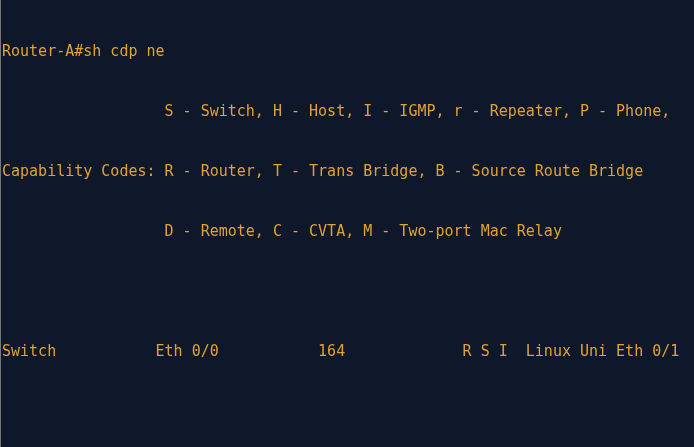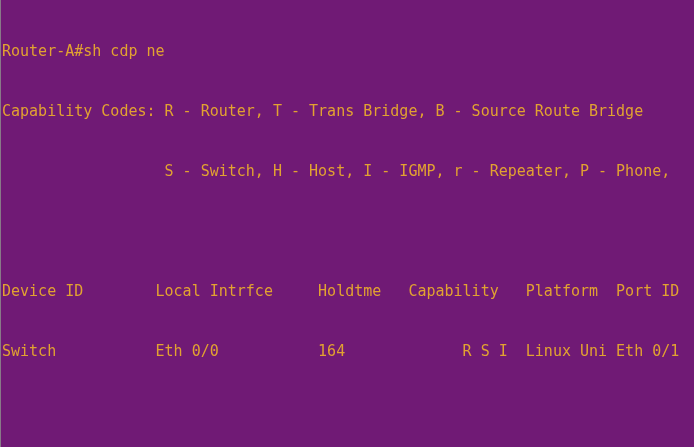--- a/index.html
+++ b/index.html
@@ -7,21 +7,21 @@
     padding: 0;
     width: 694px;
     height: 447px;
     overflow: hidden;
     background: #3a3a3a;
   }
   .screen {
     position: relative;
     width: 694px;
     height: 447px;
-    background: #701a75;
+    background: #0f172a;
     overflow: hidden;
   }
   .edge-line {
     position: absolute;
     left: 0;
     top: 0;
     width: 1px;
     height: 447px;
     background: #8c8c8c;
     opacity: 0.85;
@@ -41,24 +41,24 @@
     height: 20px;
   }
 </style>
 </head>
 <body>
 
 <div class="screen">
   <div class="edge-line"></div>
   <div class="term">
     <div class="line">Router-A#sh cdp ne</div>
+    <div class="line">                  S - Switch, H - Host, I - IGMP, r - Repeater, P - Phone,</div>
     <div class="line">Capability Codes: R - Router, T - Trans Bridge, B - Source Route Bridge</div>
-    <div class="line">                  S - Switch, H - Host, I - IGMP, r - Repeater, P - Phone,</div>
+    <div class="line">                  D - Remote, C - CVTA, M - Two-port Mac Relay</div>
     <div class="line"></div>
-    <div class="line">Device ID        Local Intrfce     Holdtme   Capability   Platform  Port ID</div>
     <div class="line">Switch           Eth 0/0           164             R S I  Linux Uni Eth 0/1</div>
     
     
     
     
     
     
     
     
     

